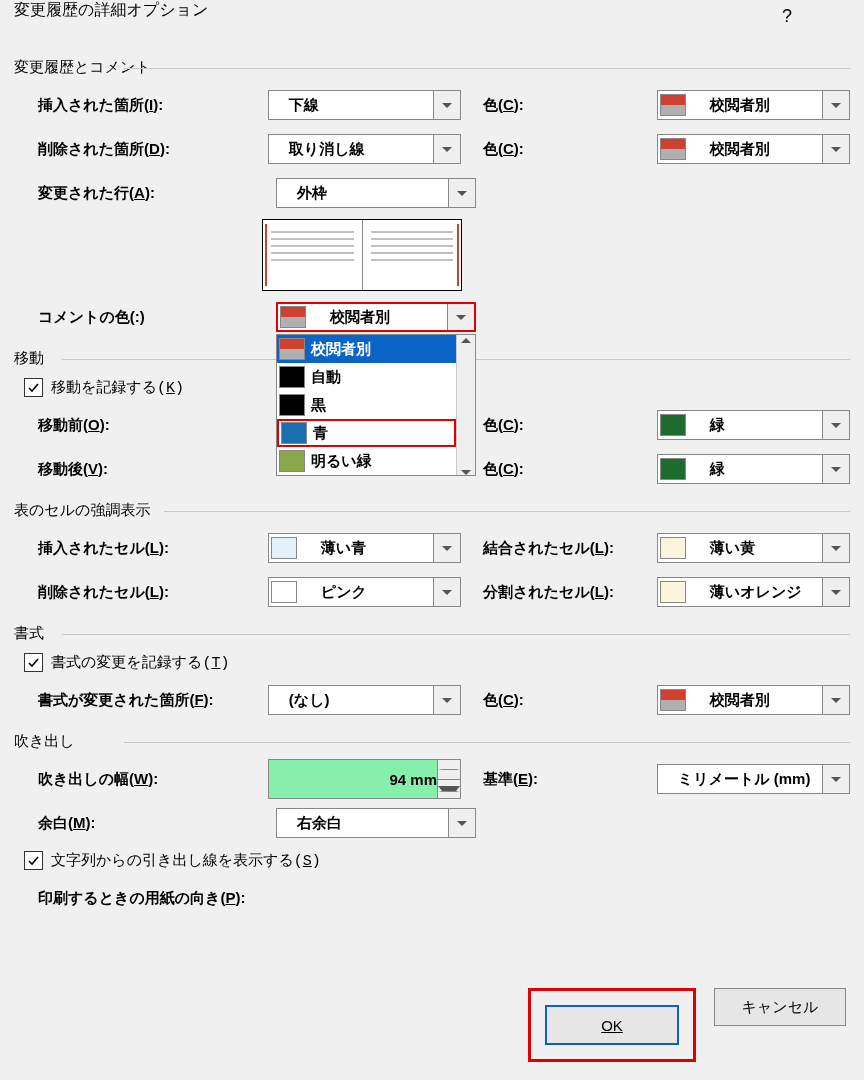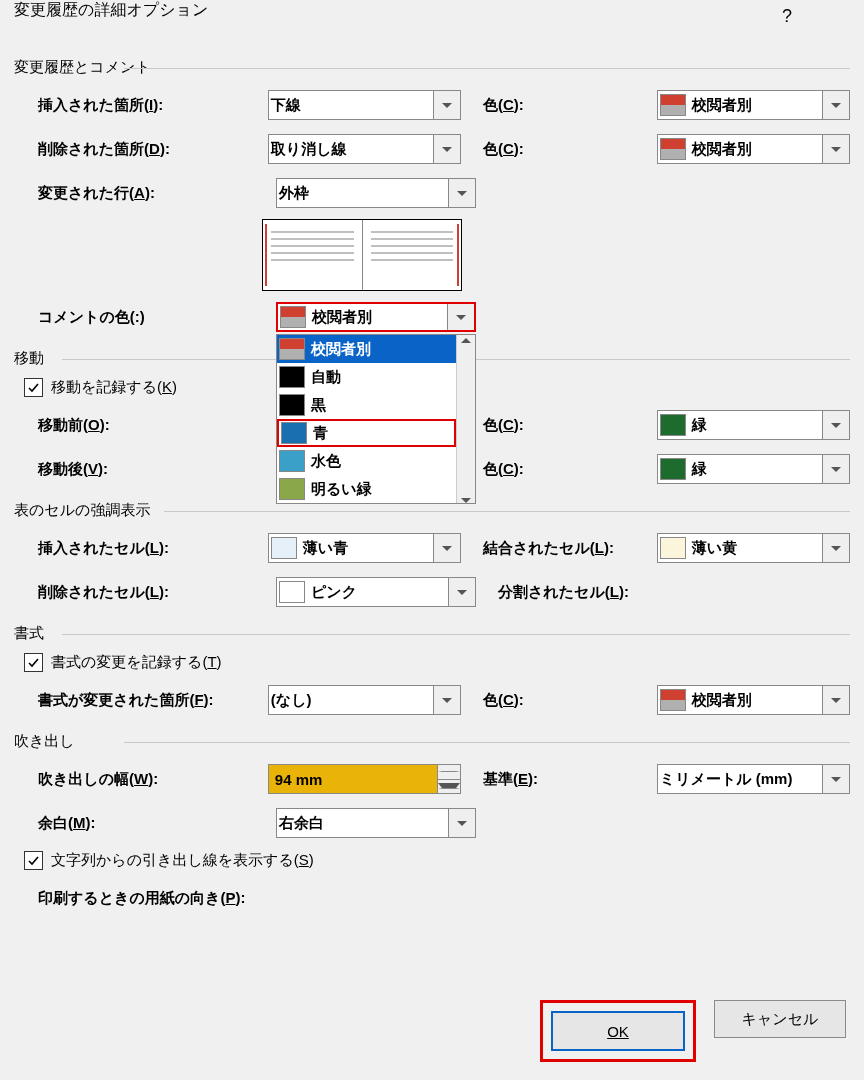--- a/index.html
+++ b/index.html
@@ -23,26 +23,26 @@
   .u{text-decoration:underline;}
   .combo{display:flex;align-items:center;background:#fff;border:1px solid #888;height:30px;
     box-sizing:border-box;}
   .combo .sw{width:26px;height:22px;margin:0 4px 0 2px;border:1px solid #888;box-sizing:border-box;}
   .sw-reviewer{background:linear-gradient(#d04030 0 50%,#b0b0b0 50% 100%);}
   .sw-green{background:#1e6b2e;}
   .sw-lblue{background:#e6f0f8;}
   .sw-pink{background:#fff;}
   .sw-lyellow{background:#fbf5dc;}
   .sw-lorange{background:#fbf5dc;}
-  .combo .txt{flex:1;padding-left:2px;}
+  .combo .txt{flex:1;padding-left:20px;}
   .combo .drop{width:26px;height:100%;border-left:1px solid #888;background:#efefef;
     display:flex;align-items:center;justify-content:center;}
   .chev{width:0;height:0;border-left:5px solid transparent;border-right:5px solid transparent;
     border-top:5px solid #555;}
-  .chk{display:flex;align-items:center;margin:10px 0 10px 10px;}
+  .chk{display:flex;align-items:center;margin:10px 0 10px 10px;font-family:Liberation Mono, monospace;}
   .chk .box{width:17px;height:17px;border:1px solid #333;background:#fff;margin-right:8px;
     display:flex;align-items:center;justify-content:center;}
   .chk .box svg{width:13px;height:13px;}
   .preview{margin:6px 0 4px 248px;width:200px;height:72px;background:#fff;border:1px solid #000;
     display:flex;box-sizing:border-box;}
   .preview .pg{flex:1;border-right:1px solid #888;padding:6px;position:relative;}
   .preview .pg:last-child{border-right:none;}
   .preview .ln{height:2px;background:#c0c0c0;margin:5px 2px;}
   .preview .bar{position:absolute;top:4px;bottom:4px;width:2px;background:#d04030;}
   .preview .pg:first-child .bar{left:2px;}
@@ -60,23 +60,23 @@
   .isw-blue{background:#1a6fb0;}
   .isw-cyan{background:#3aa0c8;}
   .isw-lgreen{background:#8aa84a;}
   .dropdown .sb{width:18px;background:#efefef;border-left:1px solid #ccc;display:flex;
     flex-direction:column;justify-content:space-between;align-items:center;padding:3px 0 0 0;}
   .dropdown .sb .chev-up{transform:rotate(180deg);}
   .footer{position:absolute;right:18px;bottom:18px;display:flex;gap:18px;}
   .footer .fbtn{width:130px;height:36px;background:#e6e6e6;border:1px solid #8a8a8a;
     display:flex;align-items:center;justify-content:center;}
   .footer .fbtn.ok{border:2px solid #0a64c8;}
-  .hl-wrap{border:3px solid #e00000;padding:8px;text-decoration:underline;}
-  .spinner{display:flex;align-items:center;background:#eab308;border:1px solid #888;height:30px;
-    box-sizing:border-box;}
+  .hl-wrap{border:3px solid #e00000;padding:14px;text-decoration:underline;}
+  .spinner{display:flex;align-items:center;background:#86efac;border:1px solid #888;height:40px;
+    box-sizing:border-box;text-align:right;}
   .spinner .txt{flex:1;padding-left:6px;}
   .spinner .spin{width:22px;height:100%;border-left:1px solid #888;display:flex;flex-direction:column;}
   .spinner .spin div{flex:1;display:flex;align-items:center;justify-content:center;background:#efefef;}
   .spinner .spin div:first-child{border-bottom:1px solid #888;}
   .tri-up{width:0;height:0;border-left:4px solid transparent;border-right:4px solid transparent;
     border-bottom:5px solid #555;}
   .tri-dn{width:0;height:0;border-left:4px solid transparent;border-right:4px solid transparent;
     border-top:5px solid #555;}
 </style>
 </head>
@@ -200,24 +200,20 @@
               </div>
             <div class="item">
                 <div class="isw isw-black"></div>
                 <span>黒</span>
               </div>
             <div class="item hl-red" style="box-sizing:border-box">
                 <div class="isw isw-blue"></div>
                 <span>青</span>
               </div>
             <div class="item">
-                <div class="isw isw-cyan"></div>
-                <span>水色</span>
-              </div>
-            <div class="item">
                 <div class="isw isw-lgreen"></div>
                 <span>明るい緑</span>
               </div>
           </div>
           <div class="sb">
             <div class="chev chev-up"></div>
             <div class="chev"></div>
           </div>
         </div>
       </div>
@@ -294,20 +290,29 @@
       <div class="mid">
         <div class="combo">
           <div class="sw sw-pink"></div>
           <span class="txt">ピンク</span>
           <div class="drop">
               <div class="chev"></div>
             </div>
         </div>
       </div>
       <div class="lbl2"><span>分割されたセル(</span><span class="u">L</span><span>):</span></div>
+      <div class="right">
+        <div class="combo">
+          <div class="sw sw-lorange"></div>
+          <span class="txt">薄いオレンジ</span>
+          <div class="drop">
+              <div class="chev"></div>
+            </div>
+        </div>
+      </div>
     </div>
 
     <div class="section-title short">書式</div>
 
     <div class="chk">
       <div class="box">
           <svg viewBox="0 0 13 13">
             <polyline points="2,7 5,10 11,3" fill="none" stroke="#000" stroke-width="1.6"></polyline>
           </svg>
         </div>

